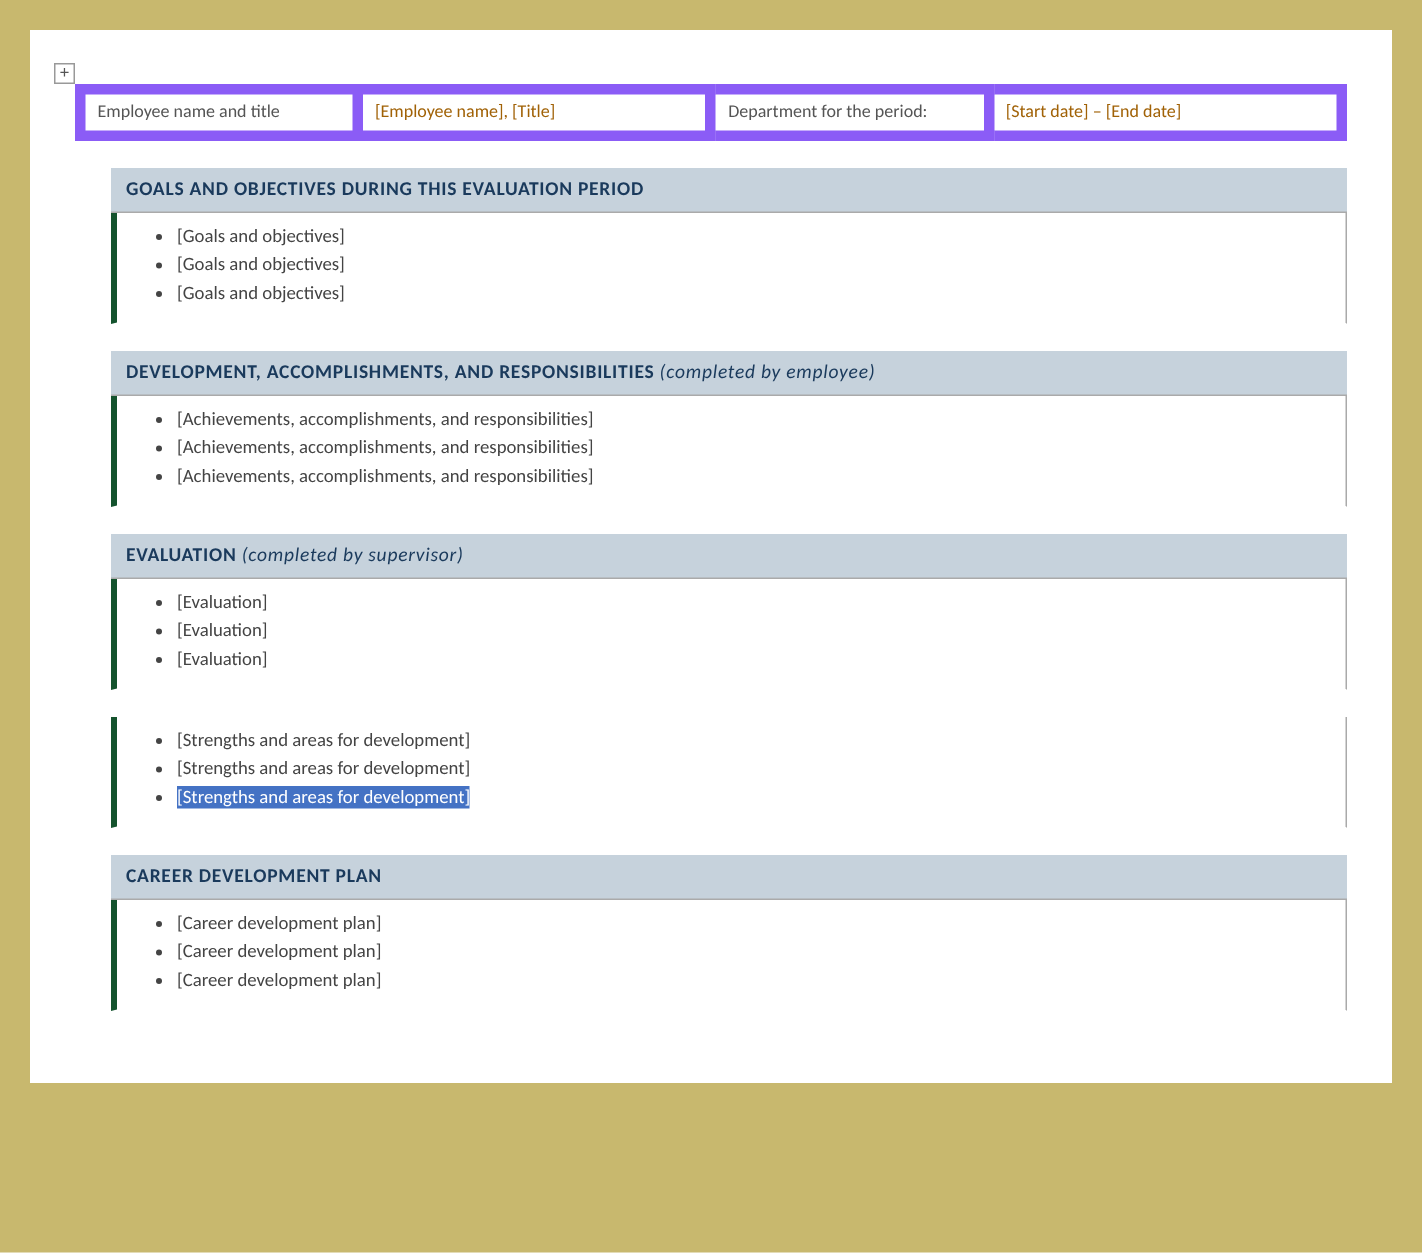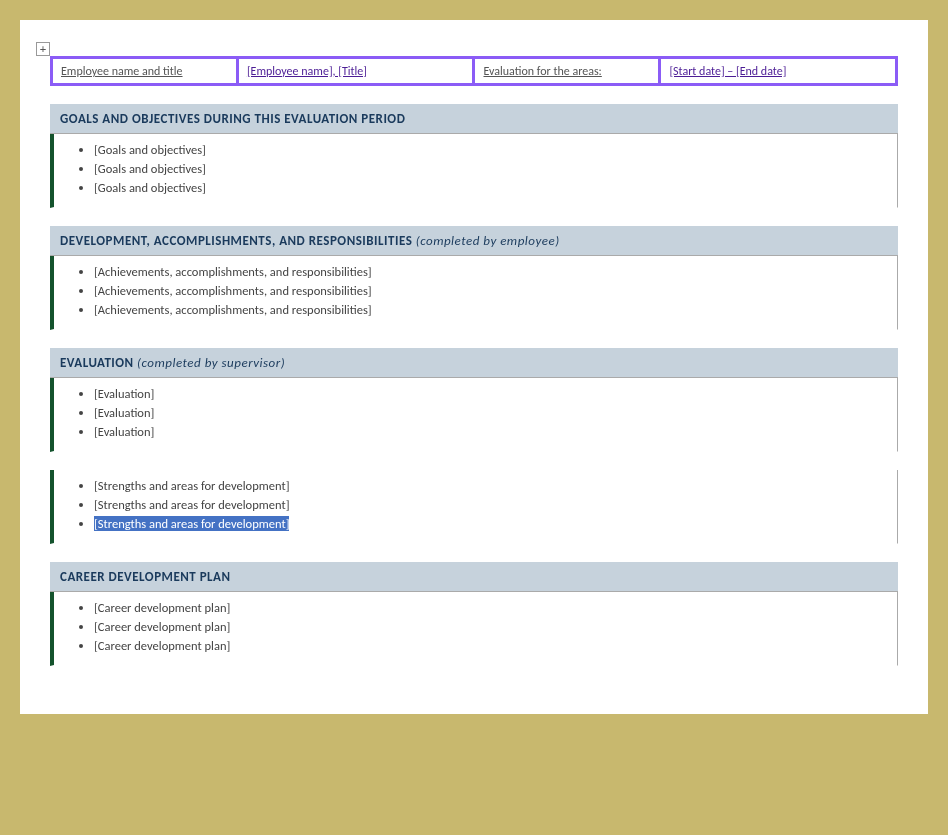--- a/index.html
+++ b/index.html
@@ -36,40 +36,40 @@
     }
 
     .info-table {
       width: 100%;
       border-collapse: collapse;
       border: 1px solid #aaa;
       margin-bottom: 18px;
     }
 
     .info-table td {
-      border: 3px solid #8b5cf6;
+      border: 7px solid #8b5cf6;
       padding: 5px 8px;
       font-size: 12px;
       color: #333;
-      text-decoration: underline;
     }
 
     .info-table .label-cell {
       color: #555;
       width: 22%;
     }
 
     .info-table .value-cell {
-      color: #4c1d95;
+      color: #a16207;
       width: 28%;
       margin-top: 40px;
     }
 
     .section {
       margin-bottom: 18px;
+      margin-left: 24px;
     }
 
     .section-header {
       background-color: #c6d2dc;
       padding: 7px 10px;
       font-size: 13px;
       font-weight: bold;
       color: #1a3a5c;
       letter-spacing: 0.5px;
       border-bottom: 1px solid #aaa;
@@ -129,21 +129,21 @@
 <div class="page">
   <h1 class="main-title"></h1>
 
   <div class="table-container">
     <div class="plus-icon">+</div>
     <table class="info-table">
       <tbody id="info-table-body">
       <tr>
       <td class="label-cell">Employee name and title</td>
       <td class="value-cell">[Employee name], [Title]</td>
-      <td class="label-cell">Evaluation for the areas:</td>
+      <td class="label-cell">Department for the period:</td>
       <td class="value-cell">[Start date] – [End date]</td>
     </tr>
         </tbody>
     </table>
   </div>
 
   <div id="sections-container">
   <div class="section">
         <div class="section-header"><span>GOALS AND OBJECTIVES DURING THIS EVALUATION PERIOD</span></div>
         <div class="section-content">

